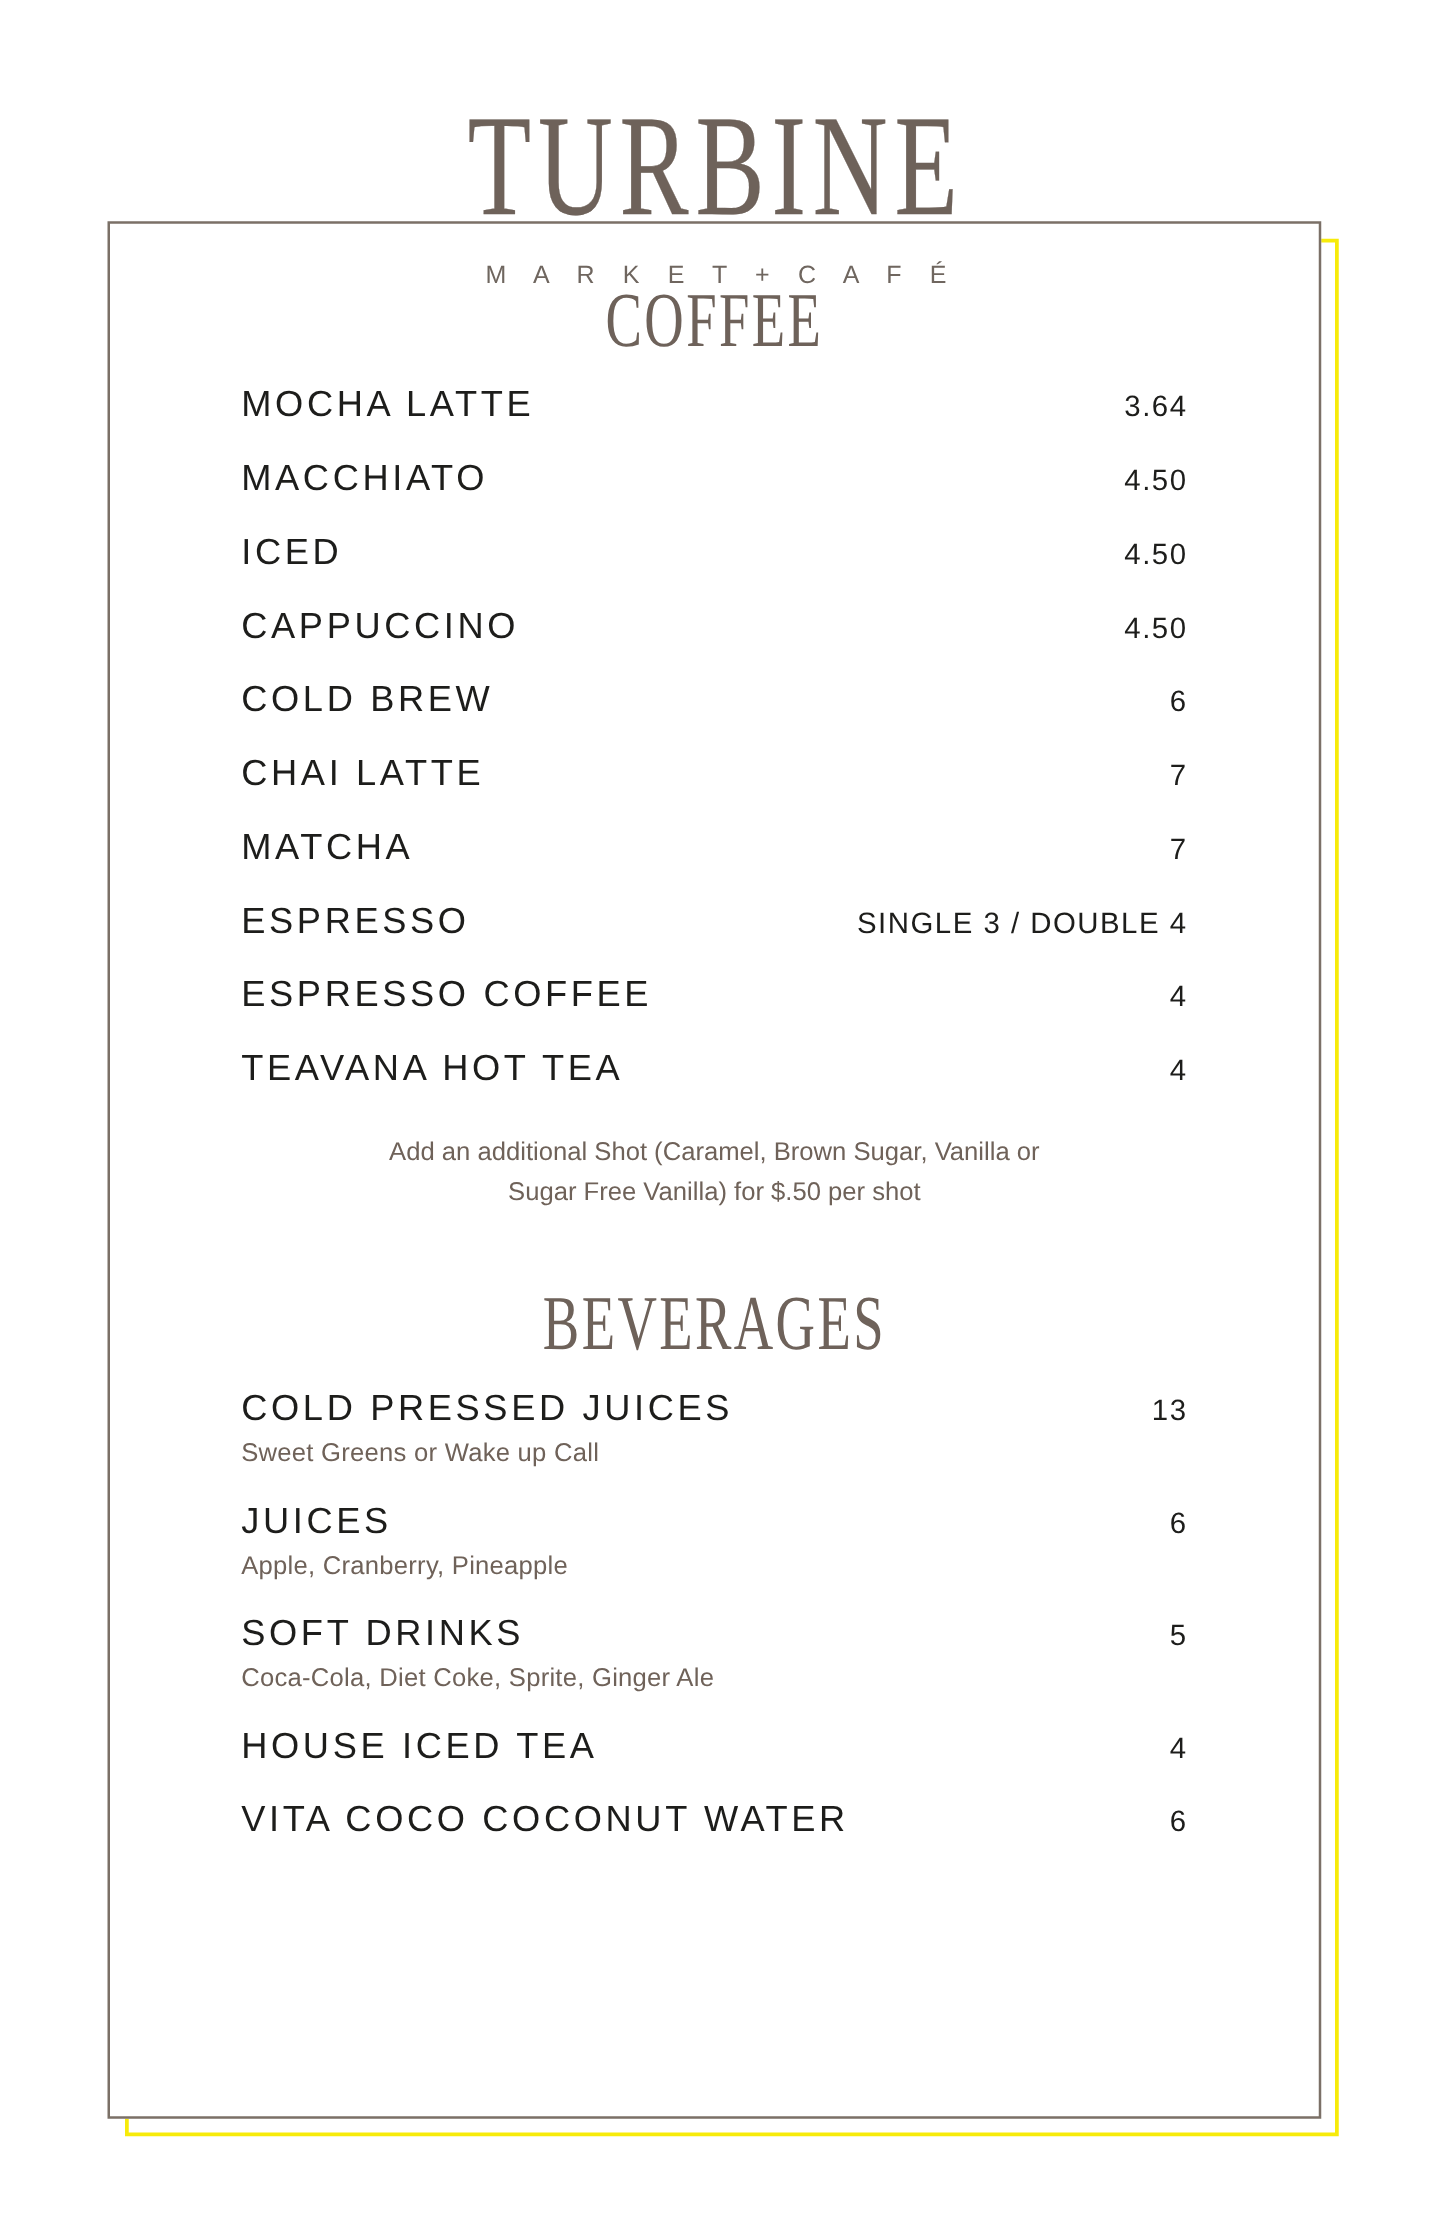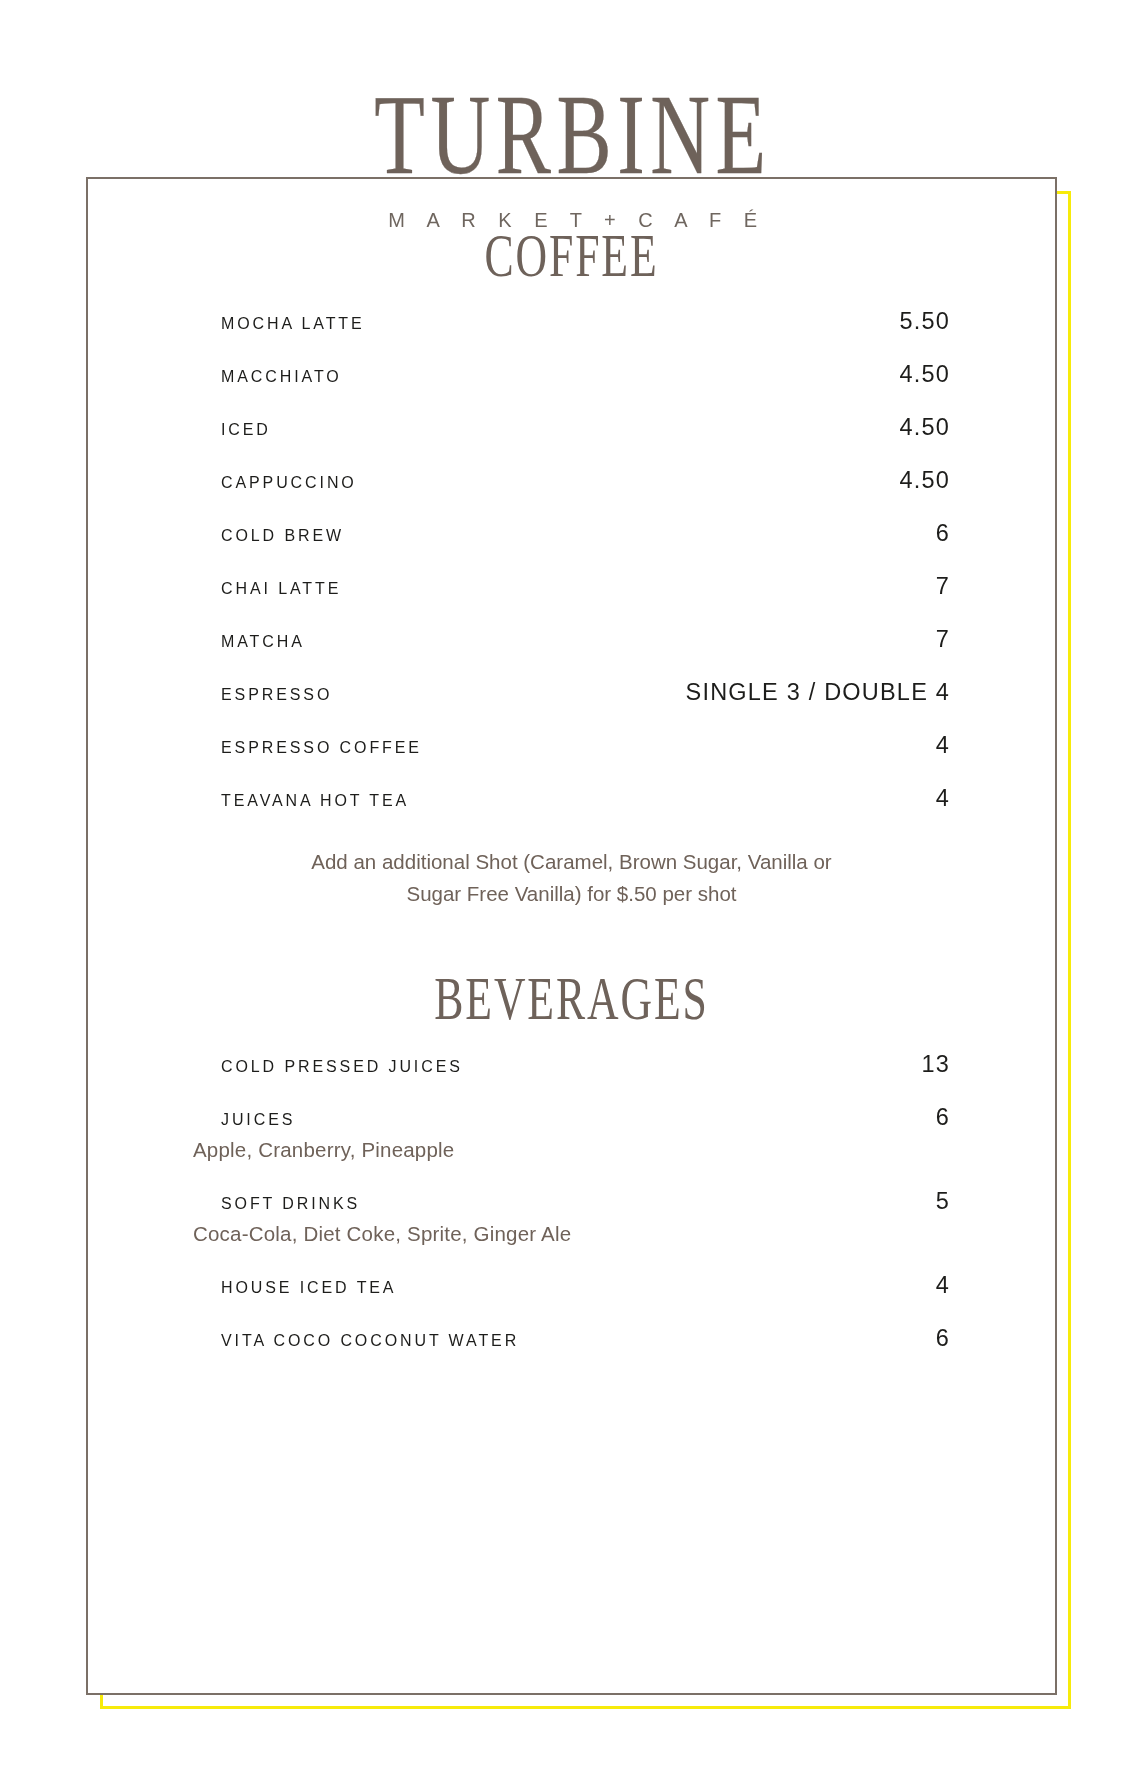--- a/index.html
+++ b/index.html
@@ -107,27 +107,26 @@
   .menu-list { margin: 0; padding: 0; list-style: none; }
 
   .menu-row {
     display: flex;
     align-items: baseline;
     width: 100%;
     margin-top: 26px;
   }
   .menu-row .item-name {
     font-family: "Liberation Sans", sans-serif;
-    font-size: 16px;
+    font-size: 29px;
     letter-spacing: 2.9px;
     color: #1d1d1b;
     font-weight: 400;
     white-space: nowrap;
     flex: 0 0 auto;
-    margin-left: 28px;
   }
   .menu-row .leader {
     flex: 1 1 auto;
     margin: 0 2px;
     position: relative;
     height: 1px;
     overflow: hidden;
     align-self: flex-end;
     margin-bottom: 4px;
   }
@@ -193,21 +192,21 @@
   <div class="content">
 
     <div class="section-heading" id="section-coffee-heading">COFFEE</div>
 
     <ul class="menu-list">
 
       <li>
         <div class="menu-row">
           <span class="item-name">MOCHA LATTE</span>
           <span class="leader"></span>
-          <span class="item-price">5.50</span>
+          <span class="item-price">3.64</span>
         </div>
       </li>
 
       <li>
         <div class="menu-row">
           <span class="item-name">MACCHIATO</span>
           <span class="leader"></span>
           <span class="item-price">4.50</span>
         </div>
       </li>
@@ -285,20 +284,21 @@
     <div class="section-heading" id="section-beverages-heading">BEVERAGES</div>
 
     <ul class="menu-list">
 
       <li>
         <div class="menu-row gap">
           <span class="item-name">COLD PRESSED JUICES</span>
           <span class="leader"></span>
           <span class="item-price">13</span>
         </div>
+        <div class="item-desc">Sweet Greens or Wake up Call</div>
       </li>
 
       <li>
         <div class="menu-row gap">
           <span class="item-name">JUICES</span>
           <span class="leader"></span>
           <span class="item-price">6</span>
         </div>
         <div class="item-desc">Apple, Cranberry, Pineapple</div>
       </li>

